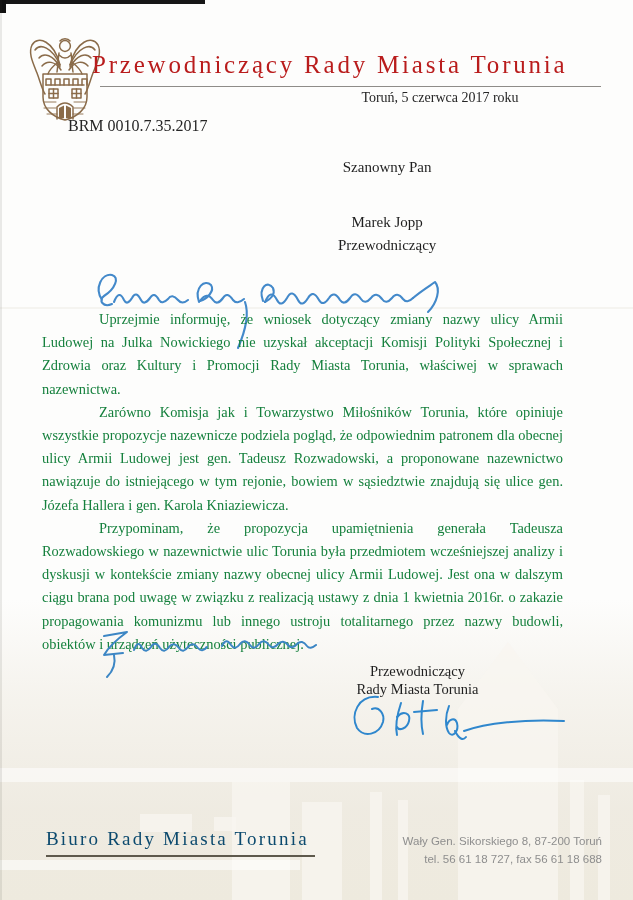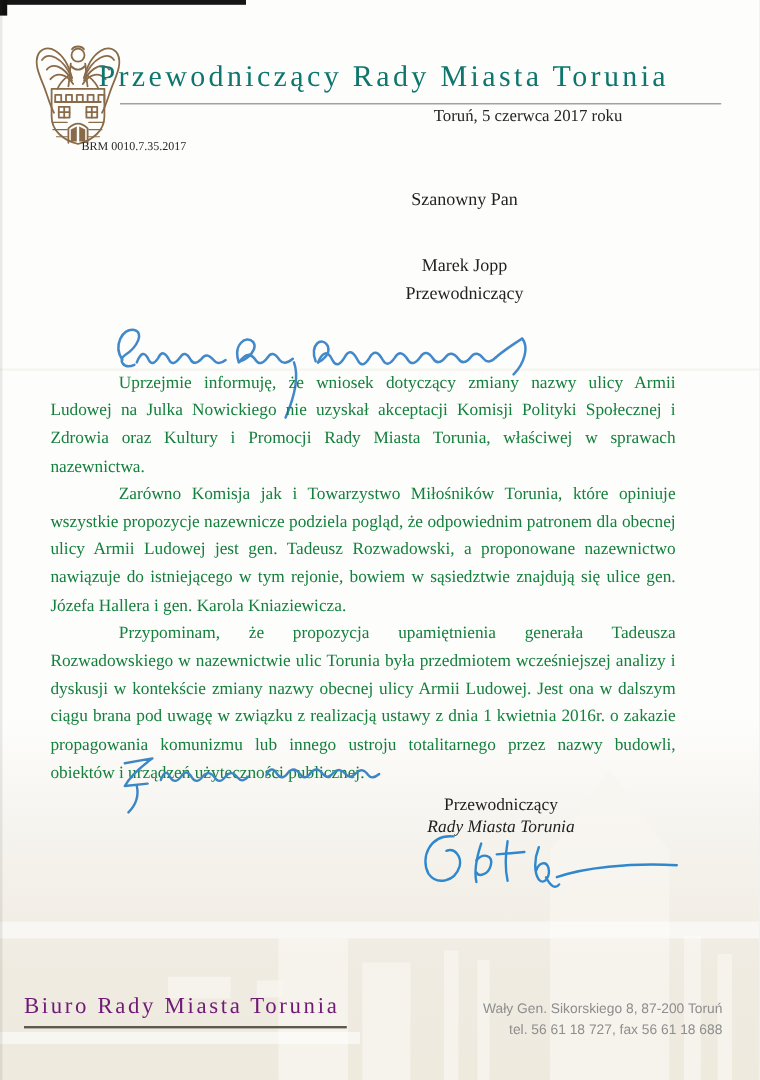--- a/index.html
+++ b/index.html
@@ -23,26 +23,26 @@
   .wm-streak { position:absolute; background:rgba(255,255,255,.55); }
   
   .scan-strip-top { position:absolute; left:0; top:0; width:205px; height:4px; background:#161616; }
   .scan-corner { position:absolute; left:0; top:0; width:6px; height:13px; background:#111; }
   .scan-edge-left { position:absolute; left:0; top:0; width:2px; height:900px; background:rgba(60,55,45,.10); }
   .crease { position:absolute; left:0; top:307px; width:633px; height:2px; background:rgba(190,180,160,.12); }
 
   
   .logo { position:absolute; left:28px; top:33px; width:74px; height:88px; }
   .title {
-    position:absolute; left:82px; top:51px; width:510px;
-    font-size:25px; letter-spacing:2.8px; color:#0f766e; white-space:nowrap;
+    position:absolute; left:92px; top:51px; width:510px;
+    font-size:25px; letter-spacing:2.8px; color:#b91c1c; white-space:nowrap;
   }
   .title-rule { position:absolute; left:100px; top:86px; width:501px; height:1.4px; background:#8e8c88; }
   .dateline { position:absolute; left:330px; top:90px; width:220px; text-align:center; font-size:14px; color:#262626; }
-  .refnum  { position:absolute; left:68px; top:117px; font-size:10px; color:#262626; }
+  .refnum  { position:absolute; left:68px; top:117px; font-size:16px; color:#262626; }
 
   
   .recipient { position:absolute; left:338px; top:156px; font-size:15px; color:#1f1f1f;text-align:center; }
   .recipient .salutation { margin-bottom:31px; }
   .recipient div { line-height:23.5px; }
 
   
   .hw { position:absolute; }
   .hw path { fill:none; stroke-linecap:round; stroke-linejoin:round; }
   .hw-greeting { left:86px; top:258px; }
@@ -52,27 +52,27 @@
   
   .body-text {
     position:absolute; left:42px; top:308px; width:521px;
     font-size:14.4px; line-height:23.2px; color:#15803d; text-align:justify;
   }
   .body-text p { text-indent:57px; margin:0; }
 
   
   .sig-line { position:absolute; width:155px; left:340px; text-align:center; color:#1f1f1f; }
   .sig-role1 { top:663px; font-size:14.5px; }
-  .sig-role2 { top:681px; font-size:14.5px;font-style:italic; }
+  .sig-role2 { top:681px; font-size:14.5px; }
   .sig-name  { top:723px; font-size:15px; }
 
   
   .footer-office {
-    position:absolute; left:20px; top:828px; display:inline-block;
-    font-size:19px; letter-spacing:2.2px; color:#701a75;
+    position:absolute; left:46px; top:828px; display:inline-block;
+    font-size:19px; letter-spacing:2.2px; color:#0c4a6e;
     padding:0 6px 5px 0; border-bottom:2px solid #5e594c;
   }
   .footer-contact {
     position:absolute; right:31px; top:833px; text-align:right;
     font-family:"Liberation Sans", sans-serif; font-size:11.5px;
     line-height:17.8px; color:#8e8e8e;
   }
 </style>
 </head>
 <body>

